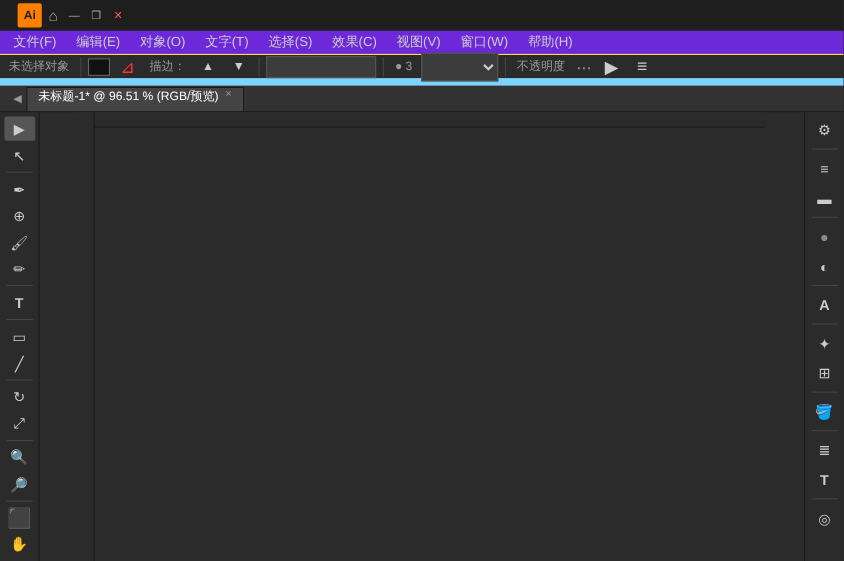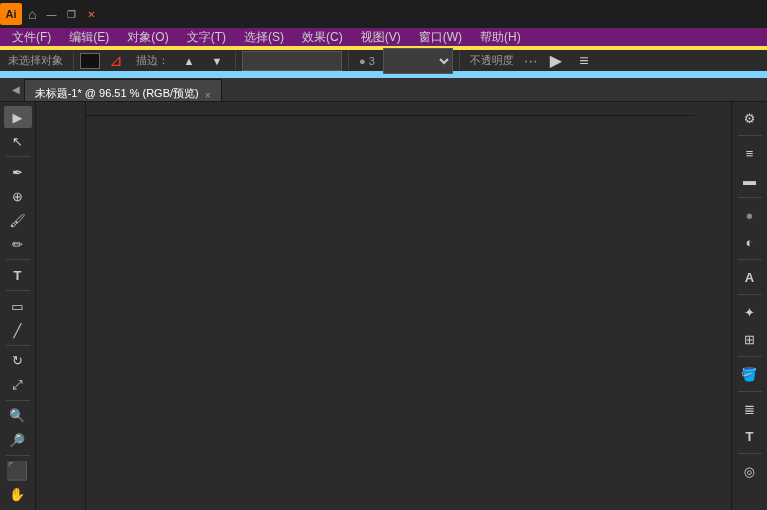--- a/index.html
+++ b/index.html
@@ -12,21 +12,21 @@
       color: #ccc;
       overflow: hidden;
     }
 
     
     #titlebar {
       height: 28px;
       background: #1e1e1e;
       display: flex;
       align-items: center;
-      padding: 0 0;
+      padding: 0 16px;
       gap: 6px;
     }
     #titlebar .ai-logo {
       width: 22px;
       height: 22px;
       background: #ff7f00;
       border-radius: 2px;
       display: flex;
       align-items: center;
       justify-content: center;
@@ -56,26 +56,26 @@
       justify-content: center;
       color: #aaa;
       font-size: 10px;
       cursor: pointer;
     }
     #titlebar .win-btn.close { color: #ff5555; }
 
     
     #menubar {
       height: 22px;
-      background: #701a75;
+      background: #6d28d9;
       display: flex;
       align-items: center;
       padding: 0 4px;
       gap: 2px;
-      border-bottom: 4px solid #fde047;
+      border-bottom: 1px solid #fde047;
     }
     #menubar .menu-item {
       padding: 2px 8px;
       cursor: pointer;
       color: #ccc;
       font-size: 12px;
     }
 
     
     #toolbar {
@@ -155,21 +155,21 @@
       padding: 2px 4px;
       cursor: pointer;
     }
     .tab-item {
       height: 22px;
       background: #3a3a3a;
       border: 1px solid #1a1a1a;
       border-bottom: none;
       padding: 0 10px;
       display: flex;
-      align-items: flex-end;
+      align-items: flex-start;
       gap: 6px;
       color: #ccc;
       font-size: 11px;
       cursor: pointer;
     }
     .tab-item.active {
       background: #444;
       color: #fff;
     }
     .tab-close {

